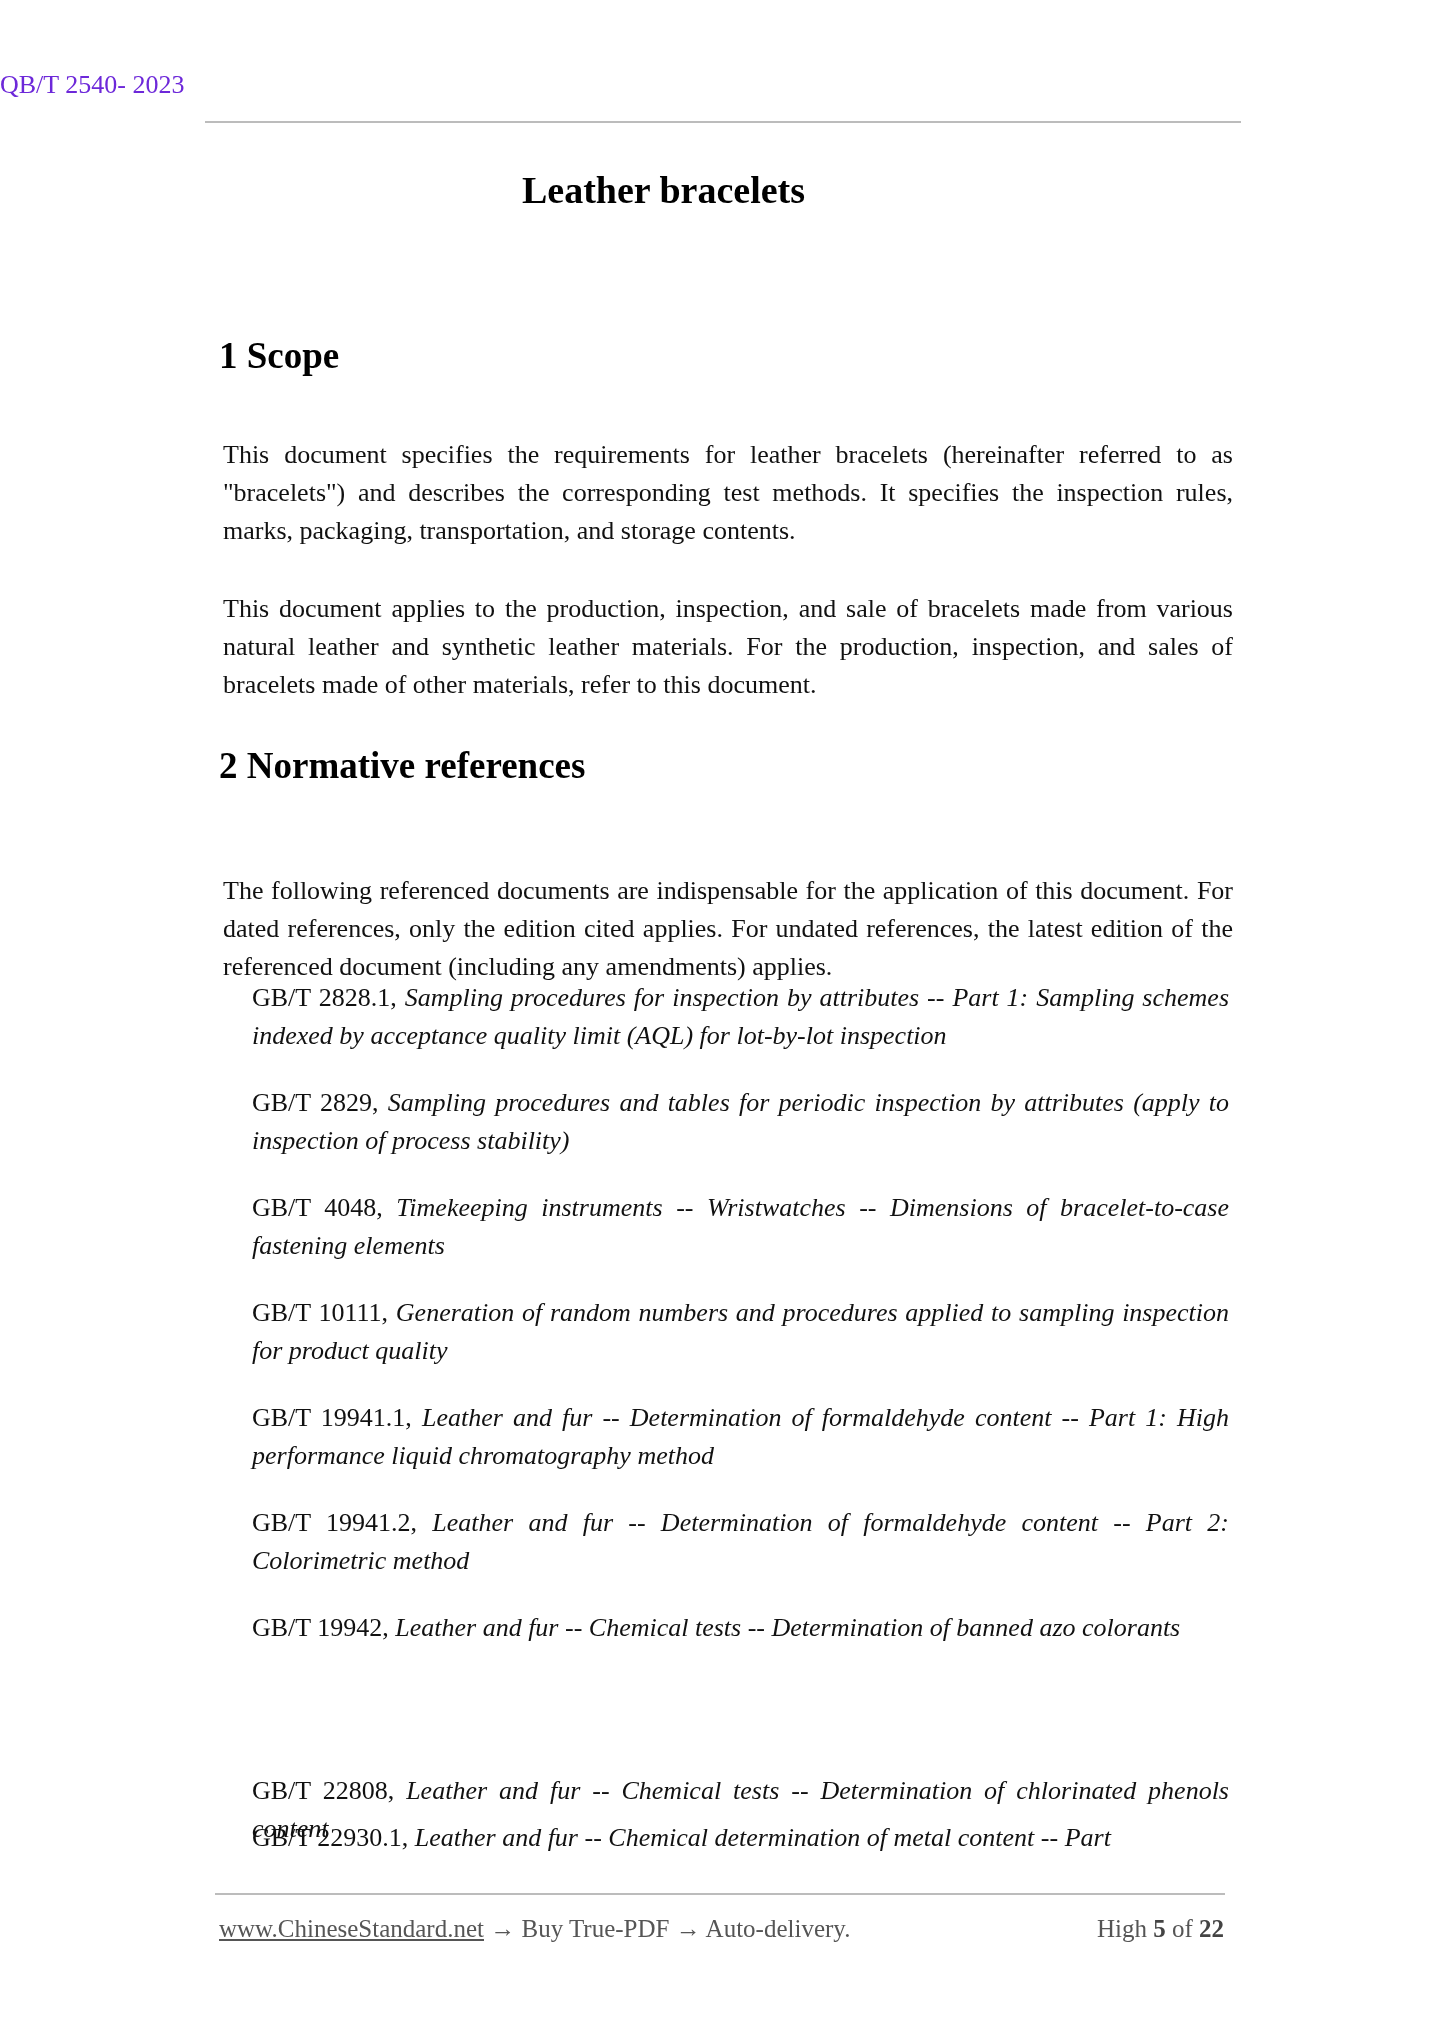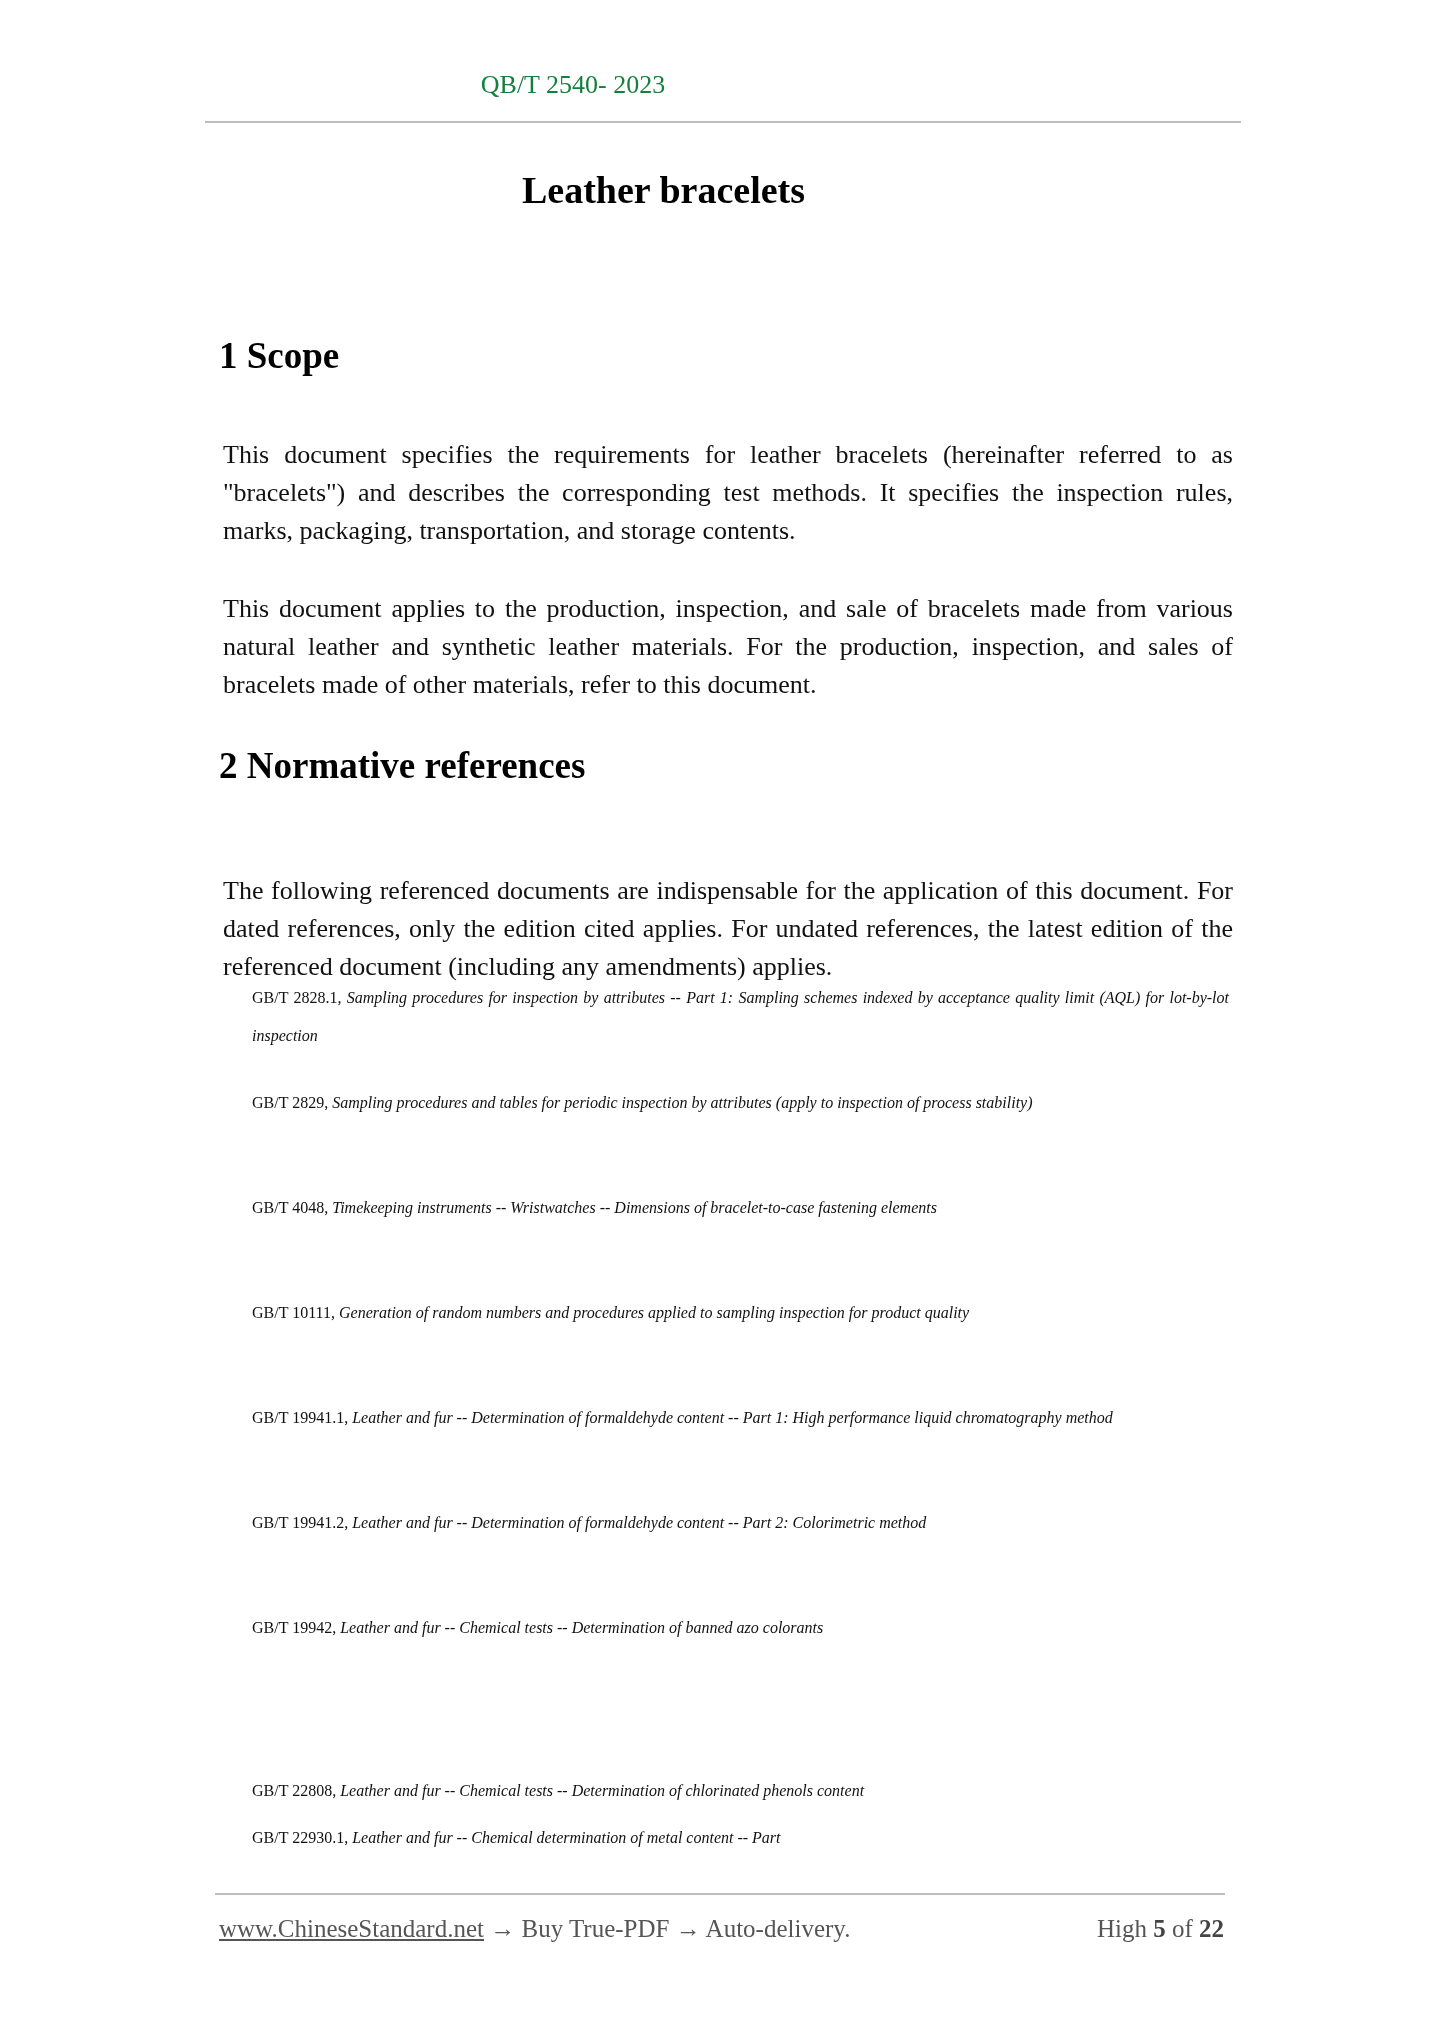--- a/index.html
+++ b/index.html
@@ -1,42 +1,42 @@
 <!DOCTYPE html>
 <html><head>
 <meta charset="utf-8">
 <style>
   html, body { margin: 0; padding: 0; background: #ffffff; }
   body {
     width: 1445px; height: 2044px; position: relative; overflow: hidden;
     font-family: "Liberation Serif", "DejaVu Serif", serif; color: #111;
   }
   .header-code {
-    position: absolute; top: 70px; left: 0; width: 1146px; text-align: center;
-    font-size: 26px; color: #15803d;
+    position: absolute; top: 70px; left: 0; width: 1146px; text-align: left;
+    font-size: 26px; color: #6d28d9;
   }
   .header-rule {
     position: absolute; top: 121px; left: 205px; width: 1036px; height: 0;
     border-top: 2px solid #bcbcbc;
   }
   .doc-title {
     position: absolute; top: 168px; left: 0; width: 1327px; text-align: center;
     font-size: 38px; font-weight: bold; color: #000;
   }
   .content { position: absolute; left: 219px; width: 1010px; top: 0; }
   h2 {
     position: absolute; left: 0; margin: 0; font-size: 37px; font-weight: bold; color: #000;
   }
   .para {
     position: absolute; left: 0; width: 1010px; margin: 4px;
     font-size: 26px; line-height: 38px; text-align: justify; color: #111;
   }
   .ref {
     position: absolute; left: 33px; width: 977px; margin: 0;
-    font-size: 16px; line-height: 38px; text-align: justify; color: #111; font-family: Liberation Serif, serif;
+    font-size: 26px; line-height: 38px; text-align: justify; color: #111; font-family: Liberation Serif, serif;
   }
   .ref .title { font-style: italic; }
   .footer-rule {
     position: absolute; top: 1893px; left: 215px; width: 1010px; height: 0;
     border-top: 2px solid #bcbcbc;
   }
   .footer {
     position: absolute; top: 1915px; left: 219px; width: 1005px;
     font-size: 25px; color: #555; display: flex; justify-content: space-between;
   }

